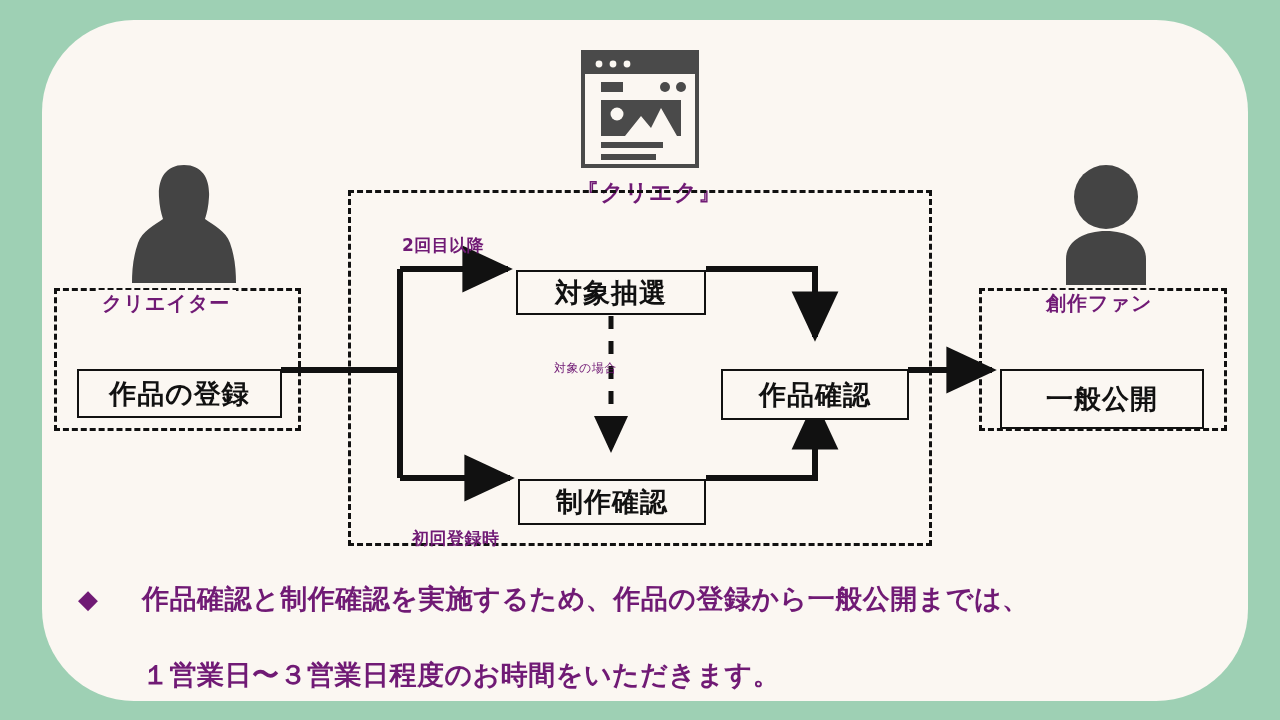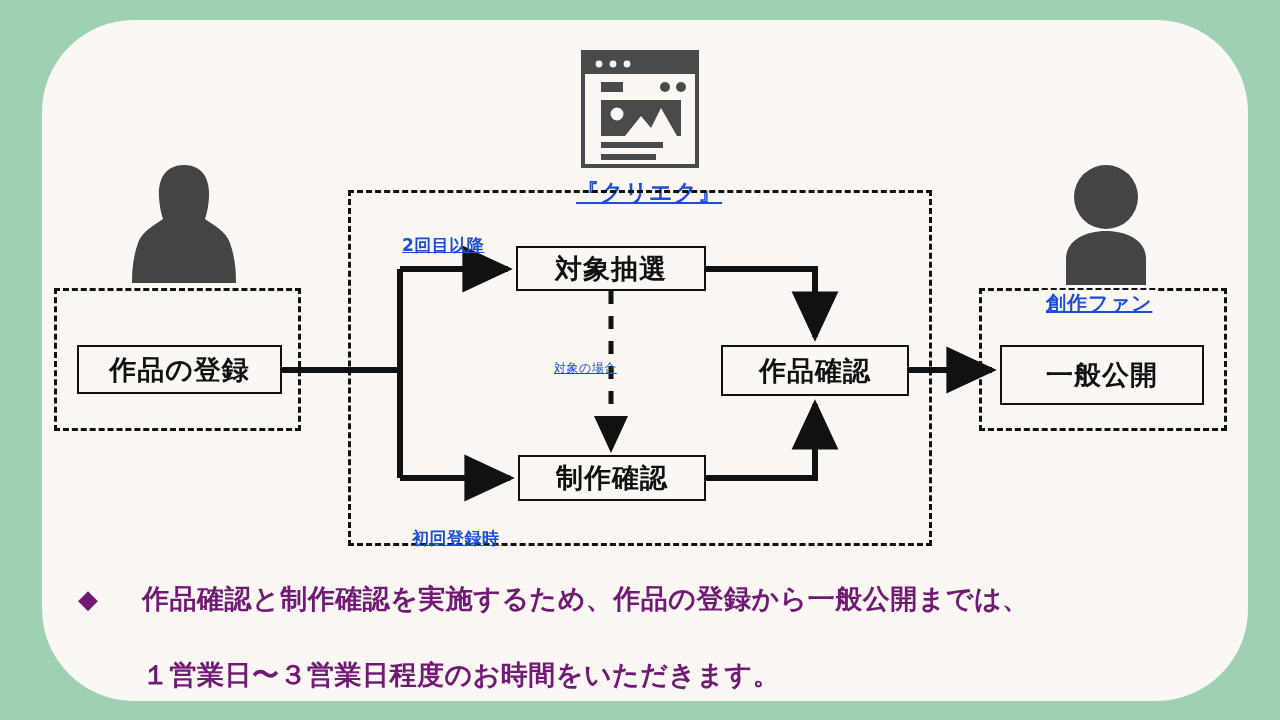--- a/index.html
+++ b/index.html
@@ -49,29 +49,29 @@
     border: 2px solid #111111;
     box-sizing: border-box;
     background: #fbf7f2;
     display: flex;
     align-items: center;
     justify-content: center;
     color: #111111;
     font-weight: bold;
     letter-spacing: 1px;
     white-space: nowrap;
+    margin-top: 24px;
   }
   .pbox.big { font-size: 27px; }
 
   
   .lbl {
     position: absolute;
-    color: #1d4ed8;
+    color: #701a75;
     white-space: nowrap;
-    text-decoration: underline;
   }
   .lbl.group {
     font-size: 20px;
     font-weight: bold;
     letter-spacing: 1px;
   }
   .lbl.flow {
     font-size: 17px;
     font-weight: bold;
     letter-spacing: 0.5px;
@@ -152,20 +152,21 @@
     <svg width="92" height="122" viewBox="0 0 92 122">
       <circle cx="46" cy="34" r="32" fill="#444444"></circle>
       <path d="M6 122 L6 96 C6 78 24 68 46 68 C68 68 86 78 86 96 L86 122 Z" fill="#444444"></path>
     </svg>
   </div>
 
   <div class="dashbox" style="left:54px; top:288px; width:247px; height:143px;"></div>
   <div class="dashbox" style="left:348px; top:190px; width:584px; height:356px;"></div>
   <div class="dashbox" style="left:979px; top:288px; width:248px; height:143px;"></div>
 
+  <div class="lbl group" style="left:96px; top:290px; background:#fbf7f2; padding:0 6px;">クリエイター</div>
   <div class="lbl group" style="left:1040px; top:290px; background:#fbf7f2; padding:0 6px;">創作ファン</div>
 
   <svg class="layer">
     <defs>
       <marker id="ah" markerWidth="9" markerHeight="9" refX="7.6" refY="4.5" orient="auto" markerUnits="strokeWidth">
         <path d="M0,0.6 L8.4,4.5 L0,8.4 z" fill="#111111"></path>
       </marker>
       <marker id="ahd" markerWidth="8" markerHeight="8" refX="6.2" refY="4" orient="auto" markerUnits="strokeWidth">
         <path d="M0,0.6 L7.4,4 L0,7.4 z" fill="#111111"></path>
       </marker>

